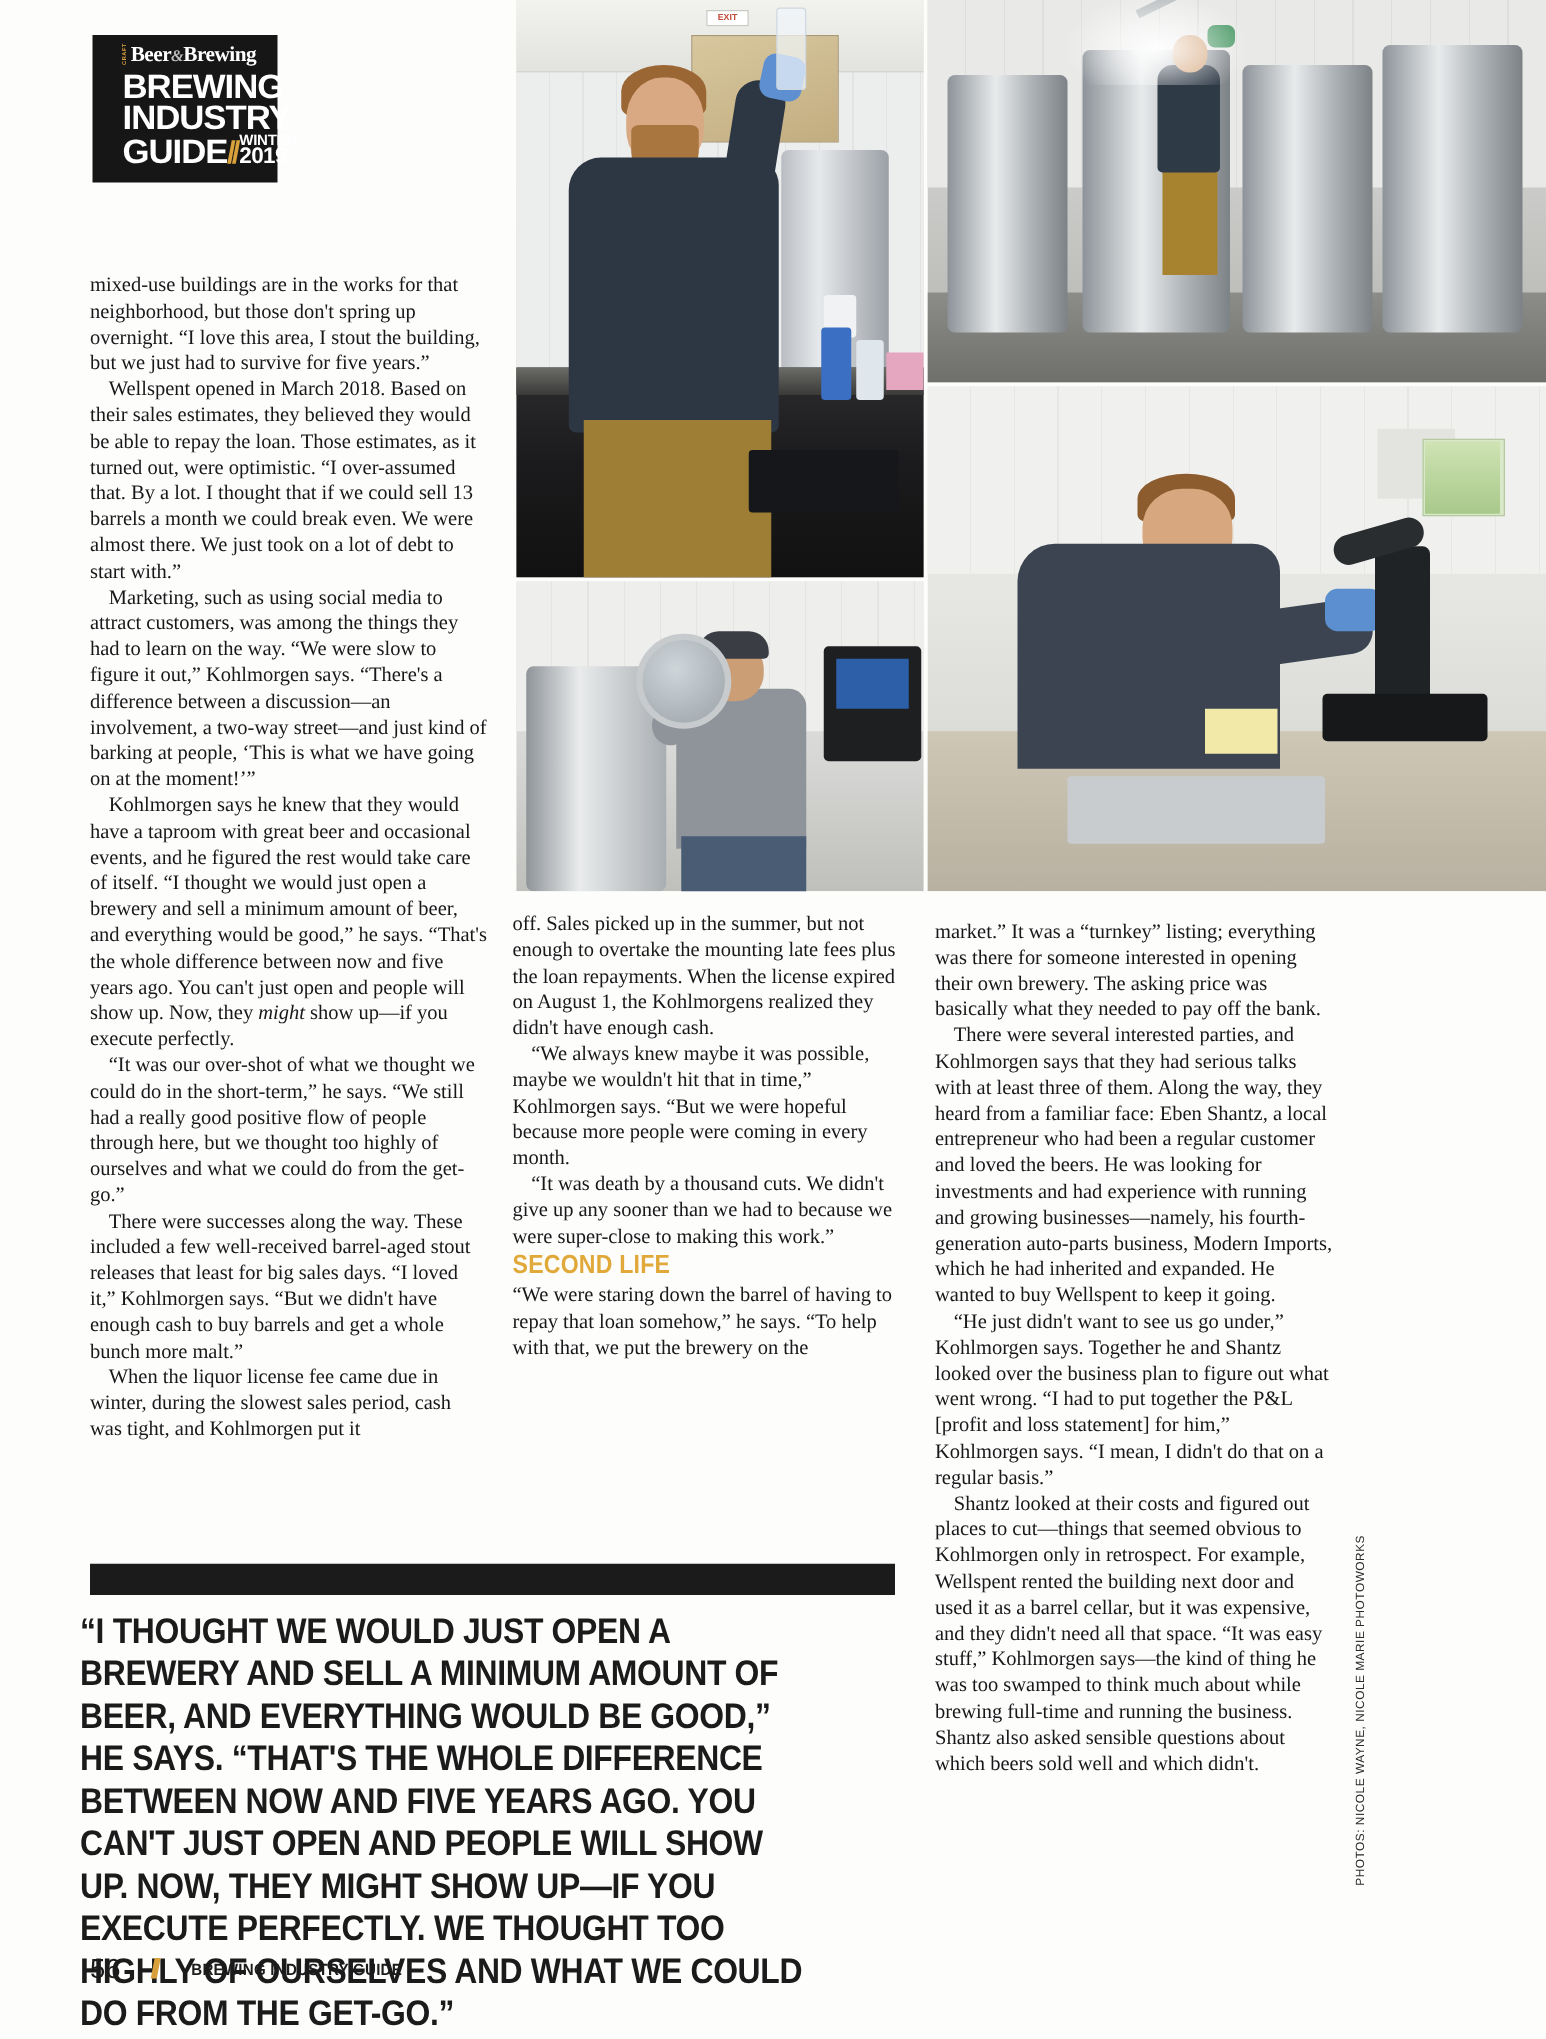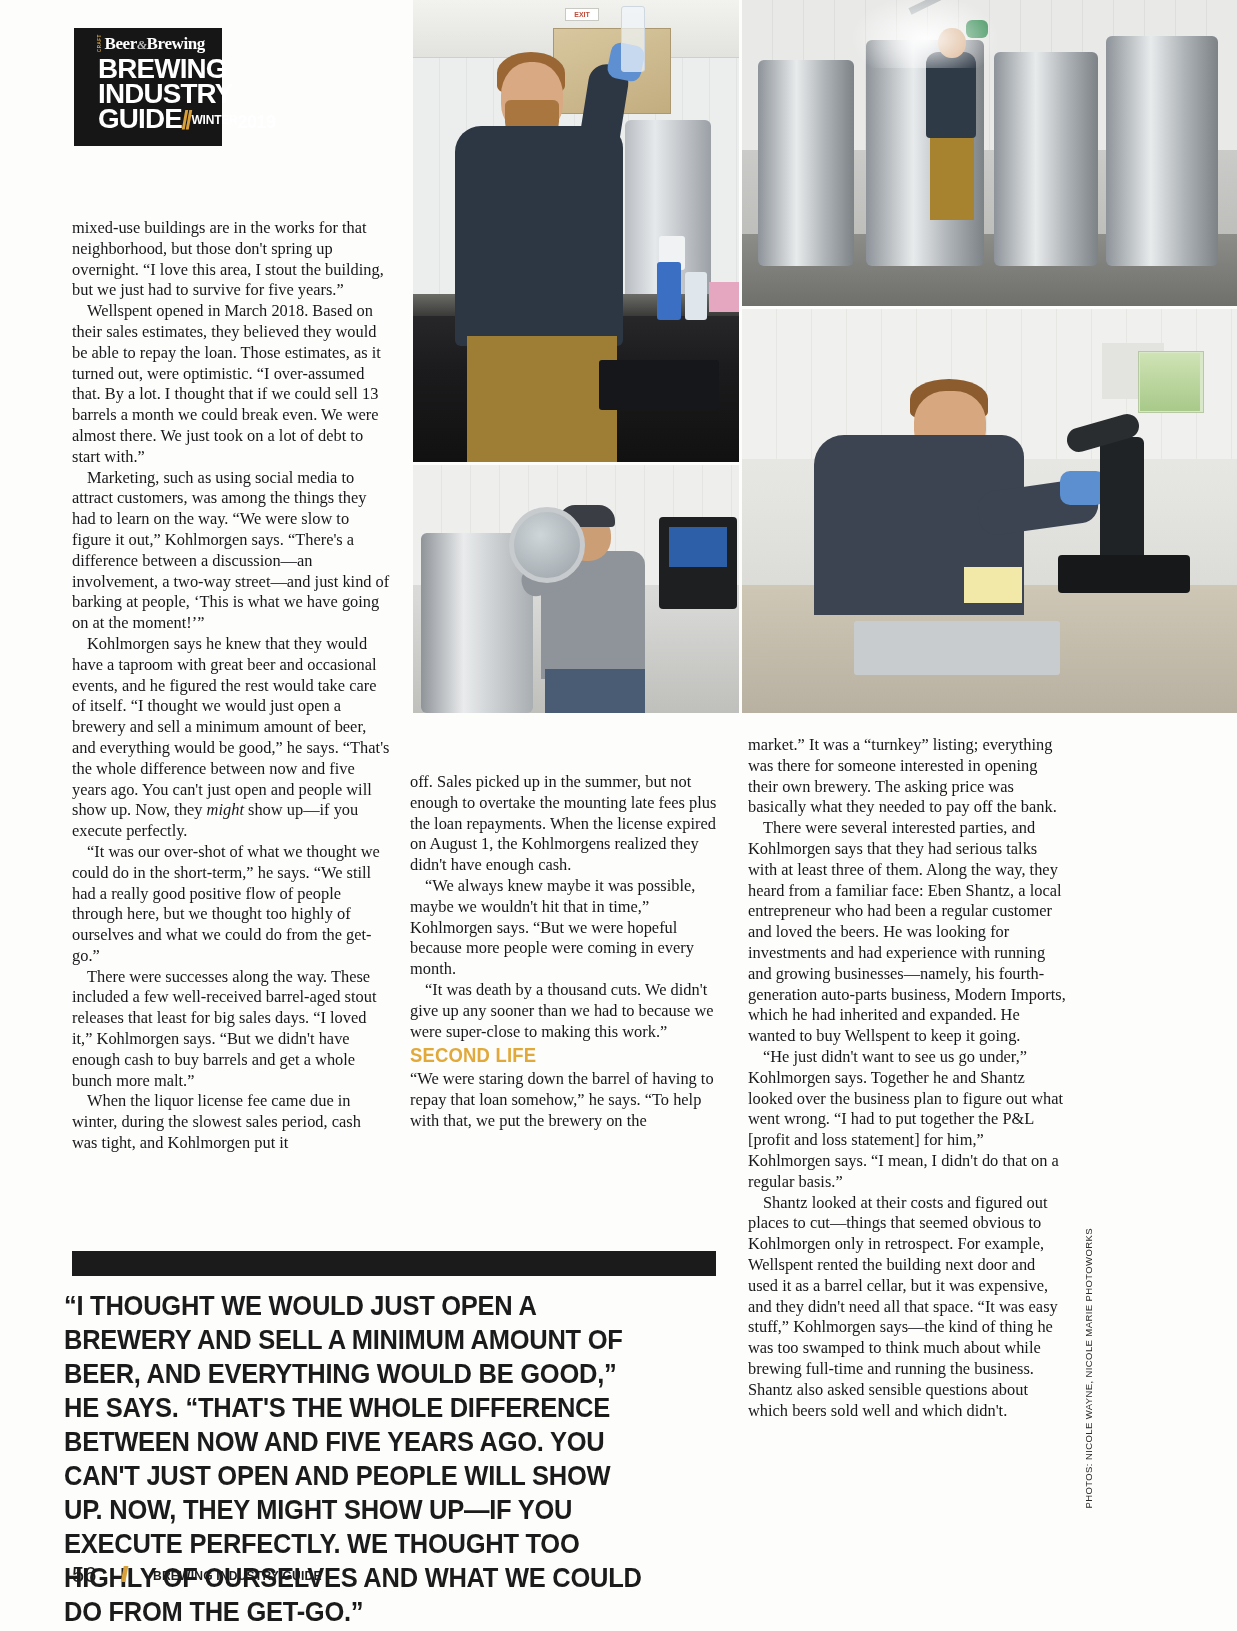--- a/index.html
+++ b/index.html
@@ -83,21 +83,21 @@
   .mast-slash {
     font-family: "Liberation Sans", sans-serif;
     font-weight: bold;
     font-size: 25px;
     color: #d9a13b;
     line-height: 0.9;
     letter-spacing: -3px;
   }
   .mast-season {
     display: flex;
-    flex-direction: row;
+    flex-direction: column;
     align-items: flex-start;
     line-height: 0.86;
     margin-bottom: 1px;
   }
   .mast-season .w {
     font-family: "Liberation Sans", sans-serif;
     font-weight: bold;
     font-size: 12px;
     color: #ffffff;
     letter-spacing: -0.2px;
@@ -261,21 +261,21 @@
     line-height: 1.268;
     color: #18181a;
     text-align: left;
     hyphens: none;
   }
   .col p { text-indent: 15px; margin: 0; }
   .col p.first { text-indent: 0; }
   .col em { font-style: italic; }
 
   .col-1 { left: 72px;  top: 218px;  width: 318px; }
-  .col-2 { left: 410px; top: 772px;  width: 318px; }
+  .col-2 { left: 410px; top: 729px;  width: 318px; }
   .col-3 { left: 748px; top: 735px;  width: 318px; }
 
   .section-head {
     font-family: "Liberation Sans", sans-serif;
     font-weight: bold;
     font-size: 21px;
     letter-spacing: 0.2px;
     color: #e0a93a;
     margin: 14px 0 2px 0;
     text-indent: 0 !important;

